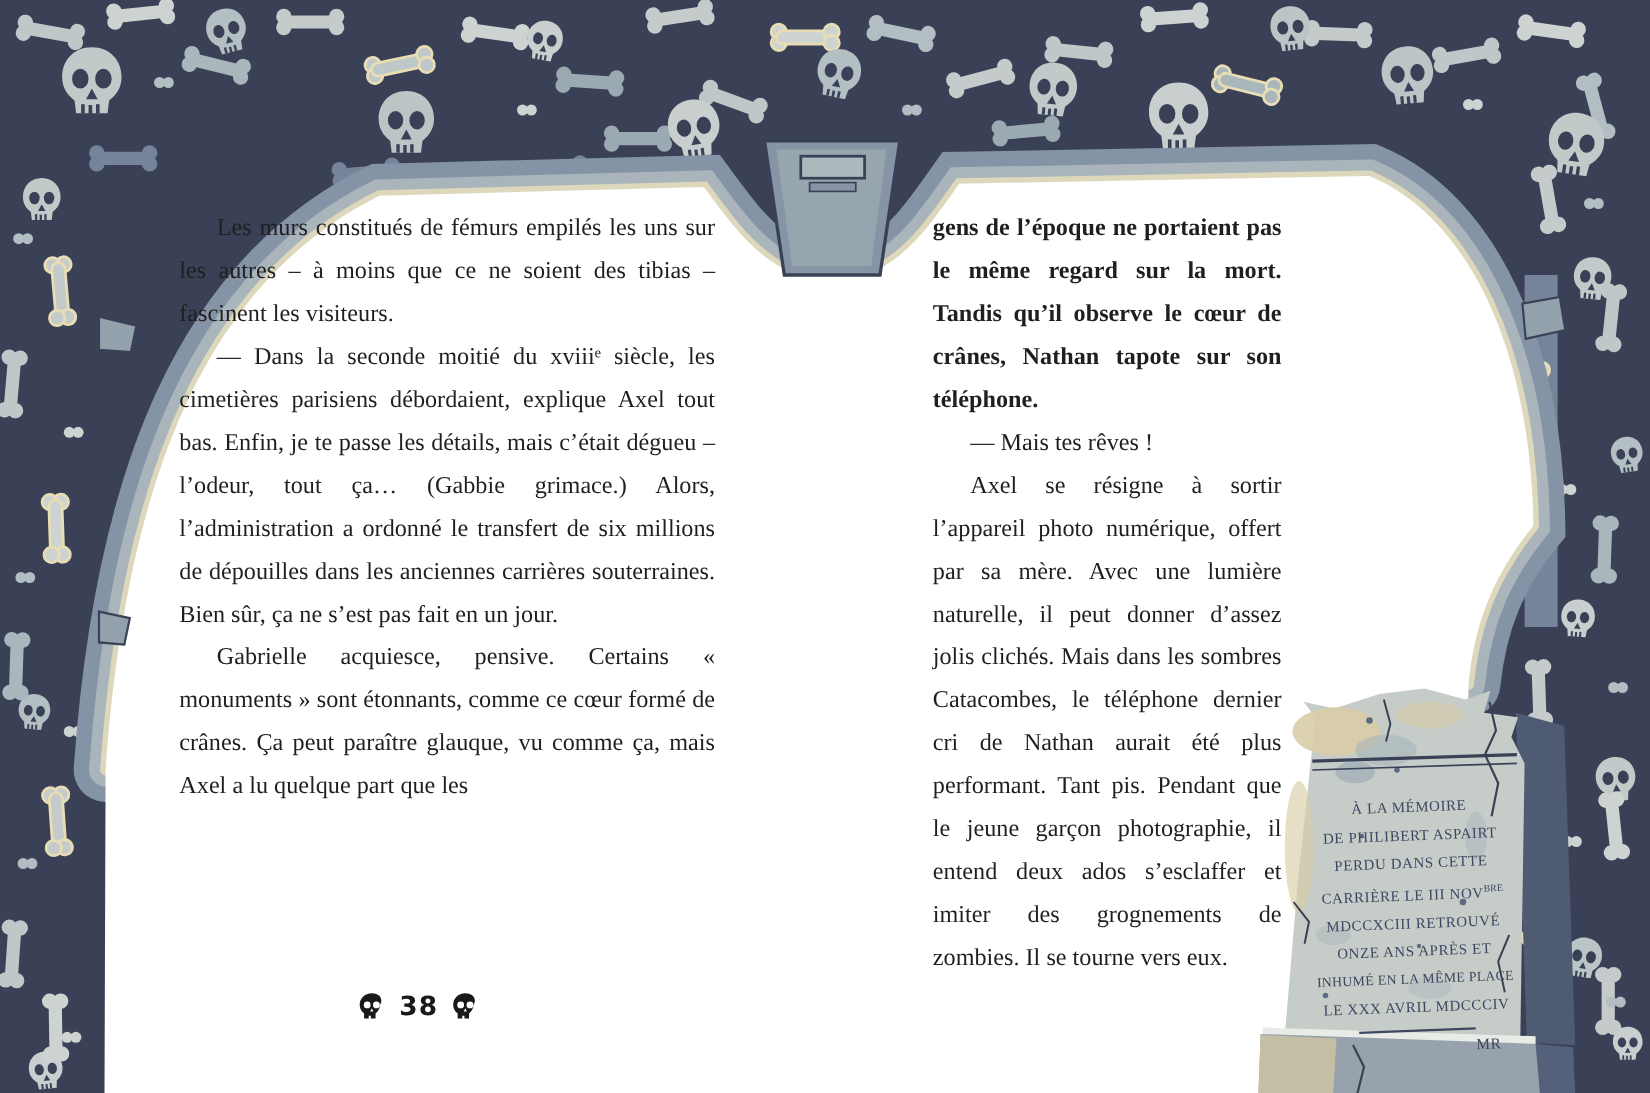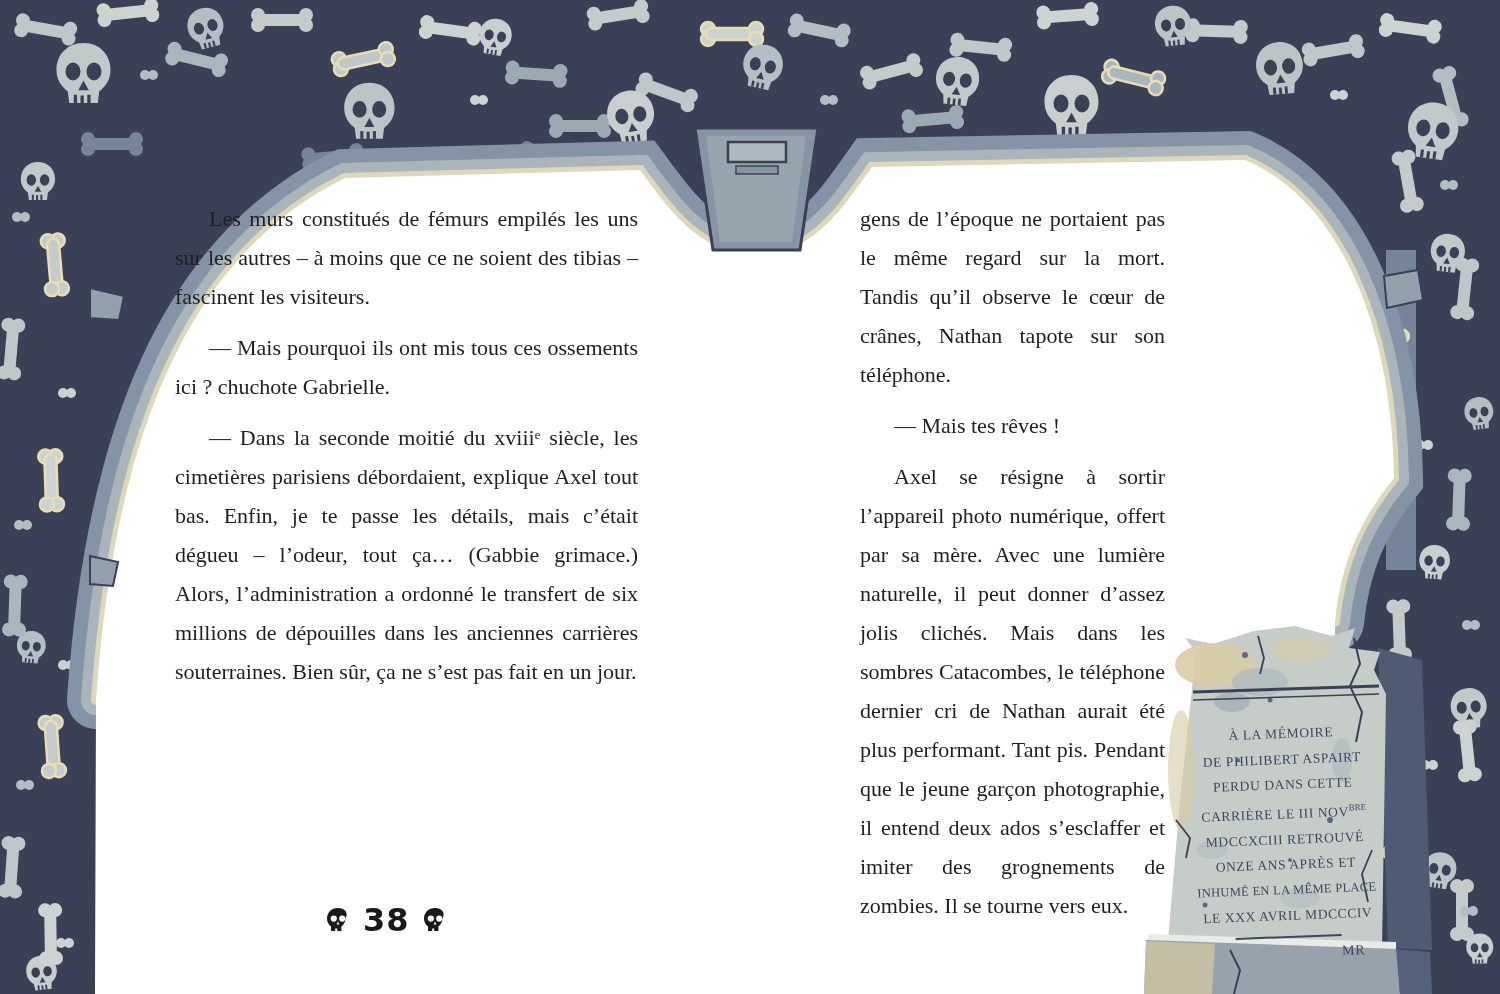--- a/index.html
+++ b/index.html
@@ -7,32 +7,32 @@
     width:1500px;height:994px;position:relative;overflow:hidden;
     background:#ffffff;
     font-family:"Liberation Serif","DejaVu Serif",serif;
   }
   #scene{position:absolute;left:0;top:0;width:1500px;height:994px;z-index:0;}
   .page-text{
     position:absolute;top:187px;z-index:2;
     font-size:22px;line-height:39px;color:#1f1f1f;
     text-align:justify;
   }
-  .page-text p{margin:12px;text-indent:34px;}
-  .page-text p.no-indent{text-indent:0;}
+  .page-text p{margin:0;text-indent:34px;}
+  .page-text p.no-indent{text-indent:0;font-weight:bold;}
   #left-page{left:163px;width:487px;}
   #right-page{left:848px;width:489px;}
   .tomb-float{float:right;width:172px;height:620px;margin-top:427px;}
   #footer-row{
     position:absolute;left:326px;top:901px;z-index:2;
     display:flex;align-items:center;gap:13px;
   }
   #page-number{
     font-family:"DejaVu Sans","Liberation Sans",sans-serif;
-    font-weight:bold;font-size:32px;color:#191919;letter-spacing:1px;
+    font-weight:bold;font-size:24px;color:#191919;letter-spacing:1px;
   }
   #tombstone-text{
     position:absolute;left:1183px;top:721px;width:204px;z-index:3;
     transform:rotate(-2.2deg);
     text-align:center;color:#3e4660;
     font-family:"Liberation Serif","DejaVu Serif",serif;
     font-size:13.5px;line-height:25.5px;letter-spacing:0.6px;
   }
   #tombstone-text .t-line{white-space:nowrap;}
   #tombstone-text .t-line.small{font-size:12.5px;letter-spacing:0.3px;}
@@ -202,22 +202,22 @@
     <polygon points="1148,934 1396,942 1396,950 1148,941" fill="#e8ebe6"></polygon>
     <polygon points="1146,940 1398,949 1400,994 1144,994" fill="#97a2ad"></polygon>
     <polygon points="1146,941 1215,944 1212,994 1144,994" fill="#cfc5a2" opacity="0.8"></polygon>
     <polygon points="1396,949 1430,952 1432,994 1400,994" fill="#55607a"></polygon>
     <path d="M1230,950 l10,20 l-6,24" stroke="#3a4157" stroke-width="2" fill="none"></path>
   </g>
 </svg>
 
 <div id="left-page" class="page-text">
   <p>Les murs constitués de fémurs empilés les uns sur les autres – à moins que ce ne soient des tibias – fascinent les visiteurs.</p>
-  <p>— Mais pourquoi ils ont mis tous ces ossements ici ? chuchote Gabrielle.</p>
   <p>— Dans la seconde moitié du xviiiᵉ siècle, les cimetières parisiens débordaient, explique Axel tout bas. Enfin, je te passe les détails, mais c’était dégueu – l’odeur, tout ça… (Gabbie grimace.) Alors, l’administration a ordonné le transfert de six millions de dépouilles dans les anciennes carrières souterraines. Bien sûr, ça ne s’est pas fait en un jour.</p>
+  <p>Gabrielle acquiesce, pensive. Certains « monuments » sont étonnants, comme ce cœur formé de crânes. Ça peut paraître glauque, vu comme ça, mais Axel a lu quelque part que les</p>
 </div>
 
 <div id="right-page" class="page-text">
   <div class="tomb-float"></div>
   <p class="no-indent">gens de l’époque ne portaient pas le même regard sur la mort. Tandis qu’il observe le cœur de crânes, Nathan tapote sur son téléphone.</p>
   <p>— Mais tes rêves !</p>
   <p>Axel se résigne à sortir l’appareil photo numérique, offert par sa mère. Avec une lumière naturelle, il peut donner d’assez jolis clichés. Mais dans les sombres Catacombes, le téléphone dernier cri de Nathan aurait été plus performant. Tant pis. Pendant que le jeune garçon photographie, il entend deux ados s’esclaffer et imiter des grognements de zombies. Il se tourne vers eux.</p>
 </div>
 
 <div id="footer-row">

